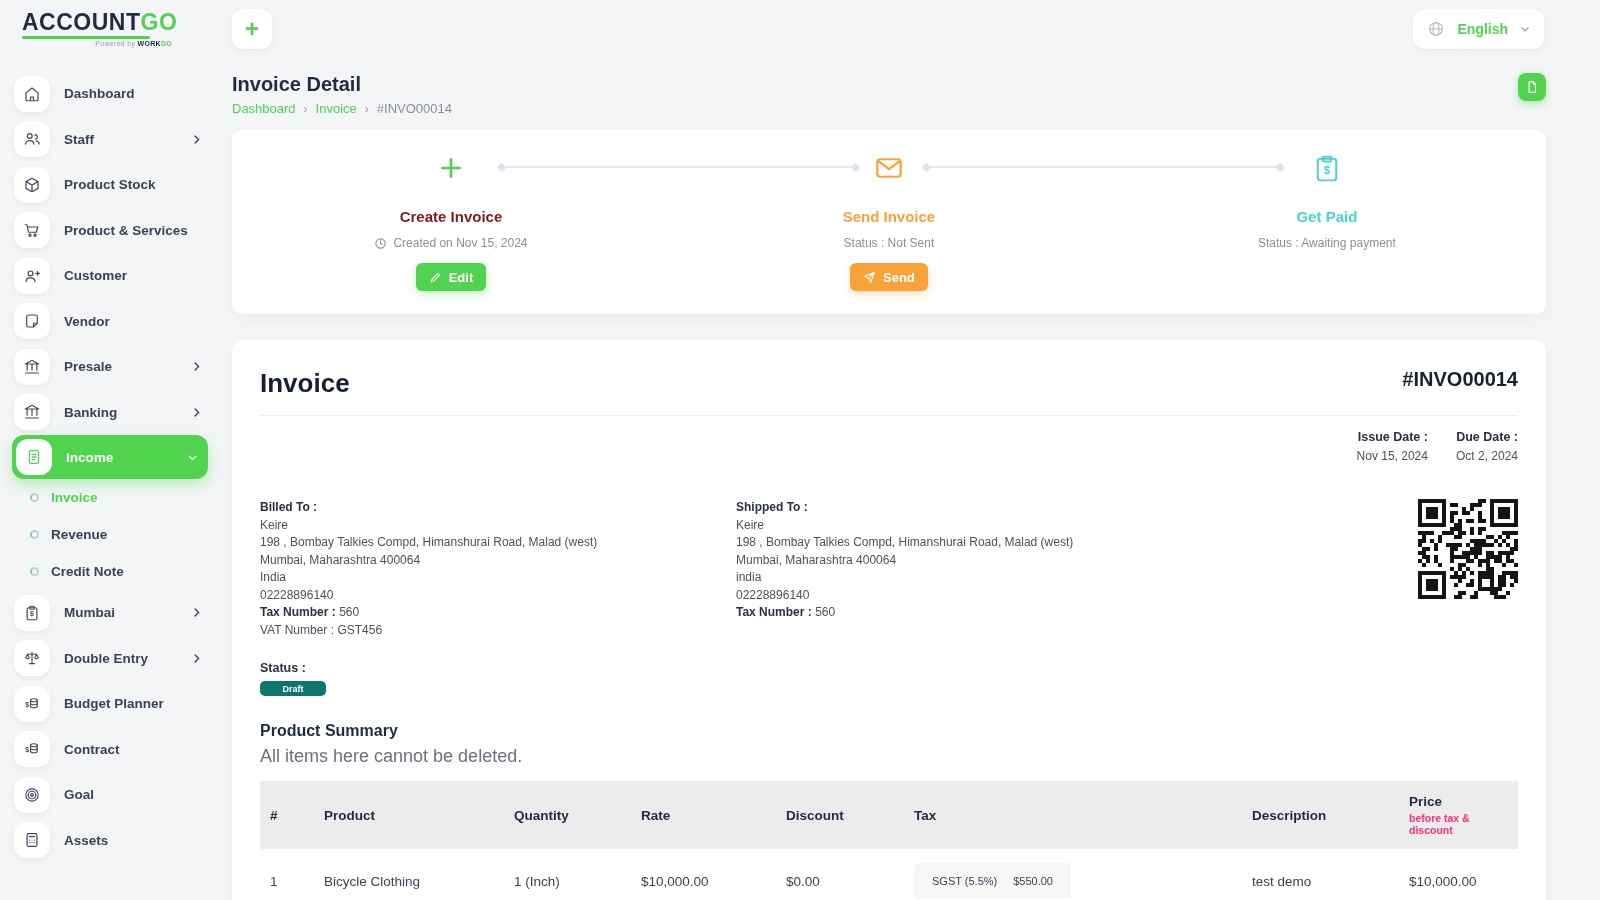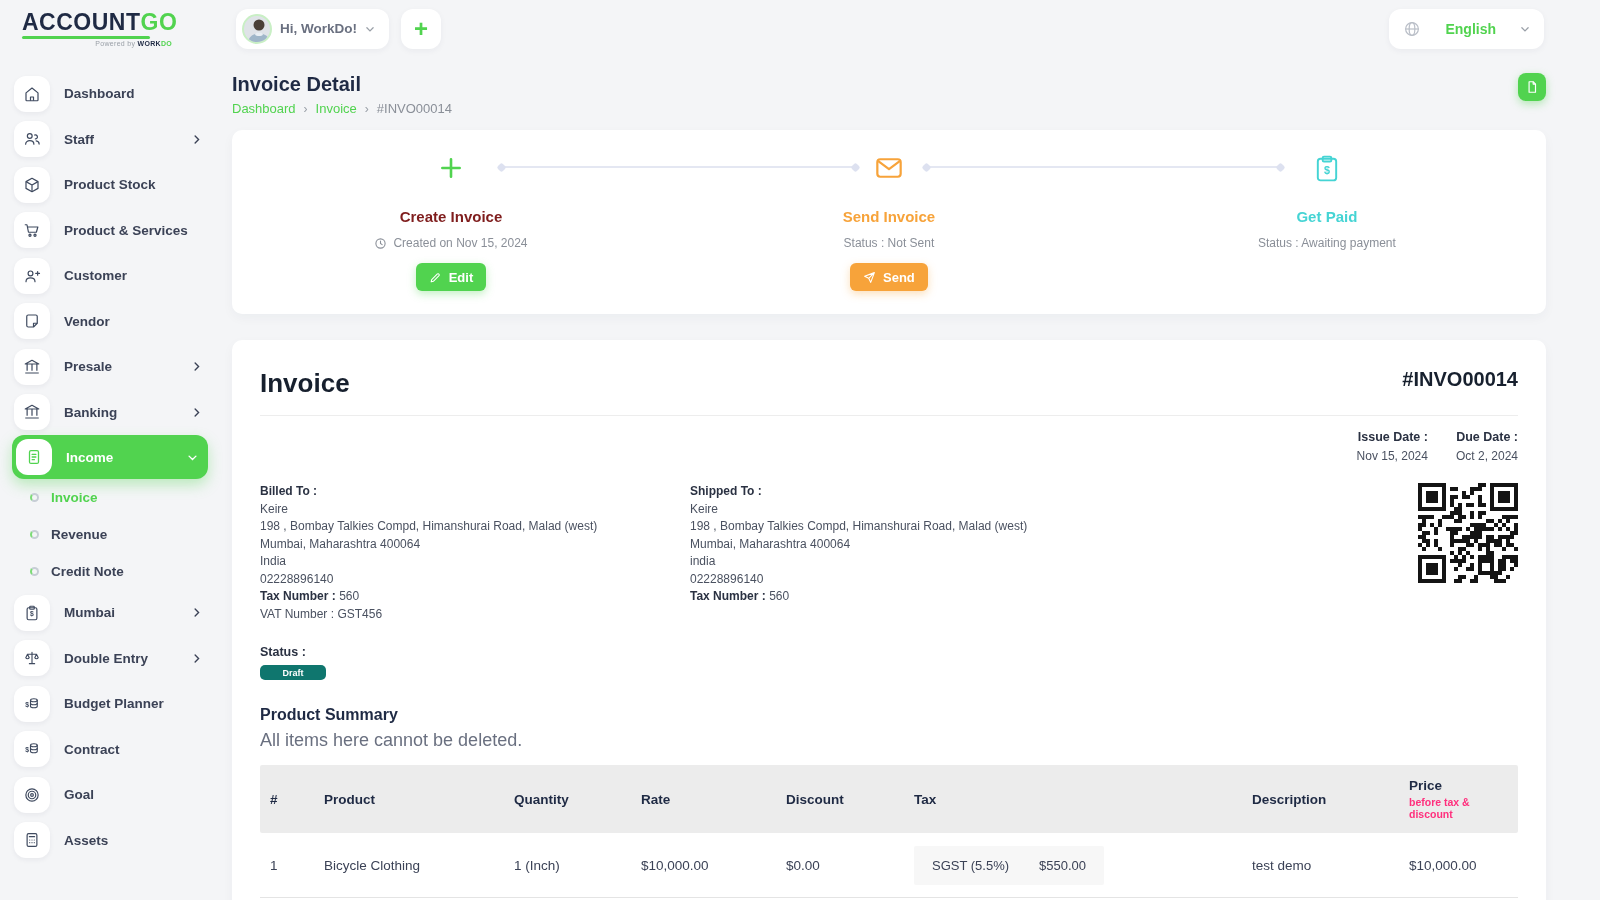--- a/index.html
+++ b/index.html
@@ -14,21 +14,21 @@
   .logo-underline { height:3px; background:#51d34f; border-radius:2px; width:128px; margin-top:2px; }
   .logo-powered { font-size:7px; color:#9aa0a8; text-align:right; width:150px; margin-top:1px; letter-spacing:.3px; }
   .logo-powered b { color:#1f2a44; } .logo-powered .do { color:#51d34f; font-weight:700; }
   .user-chip { display:flex; align-items:center; gap:8px; background:#fff; border-radius:12px; height:40px; padding:0 14px 0 6px; margin-left:16px; box-shadow:0 2px 6px rgba(30,40,70,.05); cursor:pointer; }
   .avatar { width:30px; height:30px; border-radius:50%; background:#dfe3e8; overflow:hidden; border:2px solid #c9efc5; position:relative; }
   .avatar svg { position:absolute; bottom:-2px; left:0; }
   .user-name { font-size:13.5px; color:#6a7080; font-weight:600; }
   .chev { display:inline-flex; color:#9aa0a8; }
   .plus-btn { width:40px; height:40px; background:#fff; border-radius:12px; margin-left:12px; display:flex; align-items:center; justify-content:center; color:#51d34f; font-size:24px; font-weight:600; box-shadow:0 2px 6px rgba(30,40,70,.05); cursor:pointer; line-height:1; }
   .top-spacer { flex:1; }
-  .lang-pill { display:flex; align-items:center; gap:24px; background:#fff; border-radius:12px; height:40px; padding:0 14px; margin-right:56px; box-shadow:0 2px 6px rgba(30,40,70,.05); cursor:pointer; }
+  .lang-pill { display:flex; align-items:center; gap:12px; background:#fff; border-radius:12px; height:40px; padding:0 14px; margin-right:56px; box-shadow:0 2px 6px rgba(30,40,70,.05); cursor:pointer; }
   .lang-label { color:#51d34f; font-weight:700; font-size:14px; }
 
   
   .body-wrap { display:flex; }
   aside { width:220px; padding:14px 0 0 0; flex:none; }
   main { flex:1; padding:16px 54px 0 12px; }
 
   
   .nav-item { display:flex; align-items:center; gap:14px; padding:5px 18px 5px 14px; height:45.5px; cursor:pointer; }
   .tile { width:36px; height:36px; background:#fff; border-radius:12px; display:flex; align-items:center; justify-content:center; box-shadow:0 2px 5px rgba(30,40,70,.06); color:#3f4a5f; flex:none; }
@@ -70,68 +70,53 @@
   
   .invoice-card { margin-top:26px; padding:28px 28px 0 28px; min-height:560px; }
   .inv-head { display:flex; align-items:flex-start; }
   .inv-title { font-size:26px; font-weight:700; color:#17202e; }
   .inv-number { margin-left:auto; font-size:20px; font-weight:700; color:#17202e; }
   .inv-divider { border-top:1px solid #ededed; margin-top:16px; }
   .dates-row { display:flex; justify-content:flex-end; gap:28px; margin-top:14px; }
   .date-block { text-align:right; }
   .date-label { font-size:12.5px; font-weight:700; color:#2a3142; }
   .date-value { font-size:12px; color:#4a5160; margin-top:5px; }
-  .addr-row { display:flex; margin-top:20px; }
+  .addr-row { display:flex; margin-top:36px;gap:46px; }
   .addr-col { width:430px; font-size:12px; color:#4a5160; line-height:17.5px; }
   .addr-col .lbl { font-weight:700; color:#2a3142; }
   .qr-box { margin-left:auto; width:100px; height:100px; }
   .status-block { margin-top:22px; }
   .status-label { font-size:12.5px; font-weight:700; color:#2a3142; }
   .badge { display:inline-block; margin-top:6px; background:#0f766e; color:#fff; font-size:9px; font-weight:600; border-radius:5px; width:66px; text-align:center; padding:2.5px 0; }
   .summary-title { margin-top:26px; font-size:16px; font-weight:700; color:#1f2a44; }
   .summary-note { margin-top:6px; font-size:18px; color:#6a7080; }
 
   
   .tbl { margin-top:14px; width:100%; border-collapse:collapse; }
   .tbl-row { display:grid; grid-template-columns:54px 190px 127px 145px 128px 338px 157px 1fr; align-items:center; }
   .tbl-header { background:#ececec; border-radius:2px; }
   .tbl-header .cell { font-size:13.5px; font-weight:700; color:#1f2a44; padding:13px 10px; }
   .cell { padding:10px; font-size:13.5px; color:#3b4256; }
   .price-note { font-size:10.5px; font-weight:700; color:#ff2f7d; margin-top:3px; }
-  .tax-box { display:inline-flex; gap:30px; background:#f7f7f7; padding:12px 18px; border-radius:2px; font-size:13px; }
+  .tax-box { display:inline-flex; gap:16px; background:#f7f7f7; padding:12px 18px; border-radius:2px; font-size:11px; }
   .body-row { min-height:64px; }
   .total-row { border-top:1px solid #e4e4e4; border-bottom:1px solid #e4e4e4; min-height:46px; }
   .total-row .cell { font-weight:700; color:#1f2a44; }
   svg { display:block; }
 </style>
 </head>
 <body>
 
 <div class="topbar">
   <div class="logo-wrap">
     <div class="logo-main"><span>ACCOUNT</span><span class="go">GO</span></div>
     <div class="logo-underline"></div>
     <div class="logo-powered"><span>Powered by </span><b>WORK</b><span class="do">DO</span></div>
   </div>
 
-  <div class="user-chip">
-    <span class="avatar">
-      <svg width="30" height="30" viewBox="0 0 30 30">
-          <circle cx="15" cy="11" r="5.5" fill="#4a4038"></circle>
-          <path d="M4 30c0-7 5-10.5 11-10.5S26 23 26 30z" fill="#9fb6c9"></path>
-          <path d="M11 20.5c1 2 7 2 8 0l-1.5-1.8h-5z" fill="#e8eef3"></path>
-        </svg>
-    </span>
-    <span class="user-name">Hi, WorkDo!</span>
-    <span class="chev">
-        <svg width="10" height="10" viewBox="0 0 16 16">
-          <path d="M3 6l5 5 5-5" stroke="#9aa0a8" stroke-width="2" fill="none" stroke-linecap="round"></path>
-        </svg>
-      </span>
-  </div>
   <div class="plus-btn">+</div>
 
   <div class="top-spacer"></div>
 
   <div class="lang-pill">
     <span>
         <svg width="18" height="18" viewBox="0 0 24 24" fill="none" stroke="#b9bec7" stroke-width="1.6">
           <circle cx="12" cy="12" r="8.5"></circle>
           <ellipse cx="12" cy="12" rx="3.8" ry="8.5"></ellipse>
           <path d="M3.5 12h17"></path>

